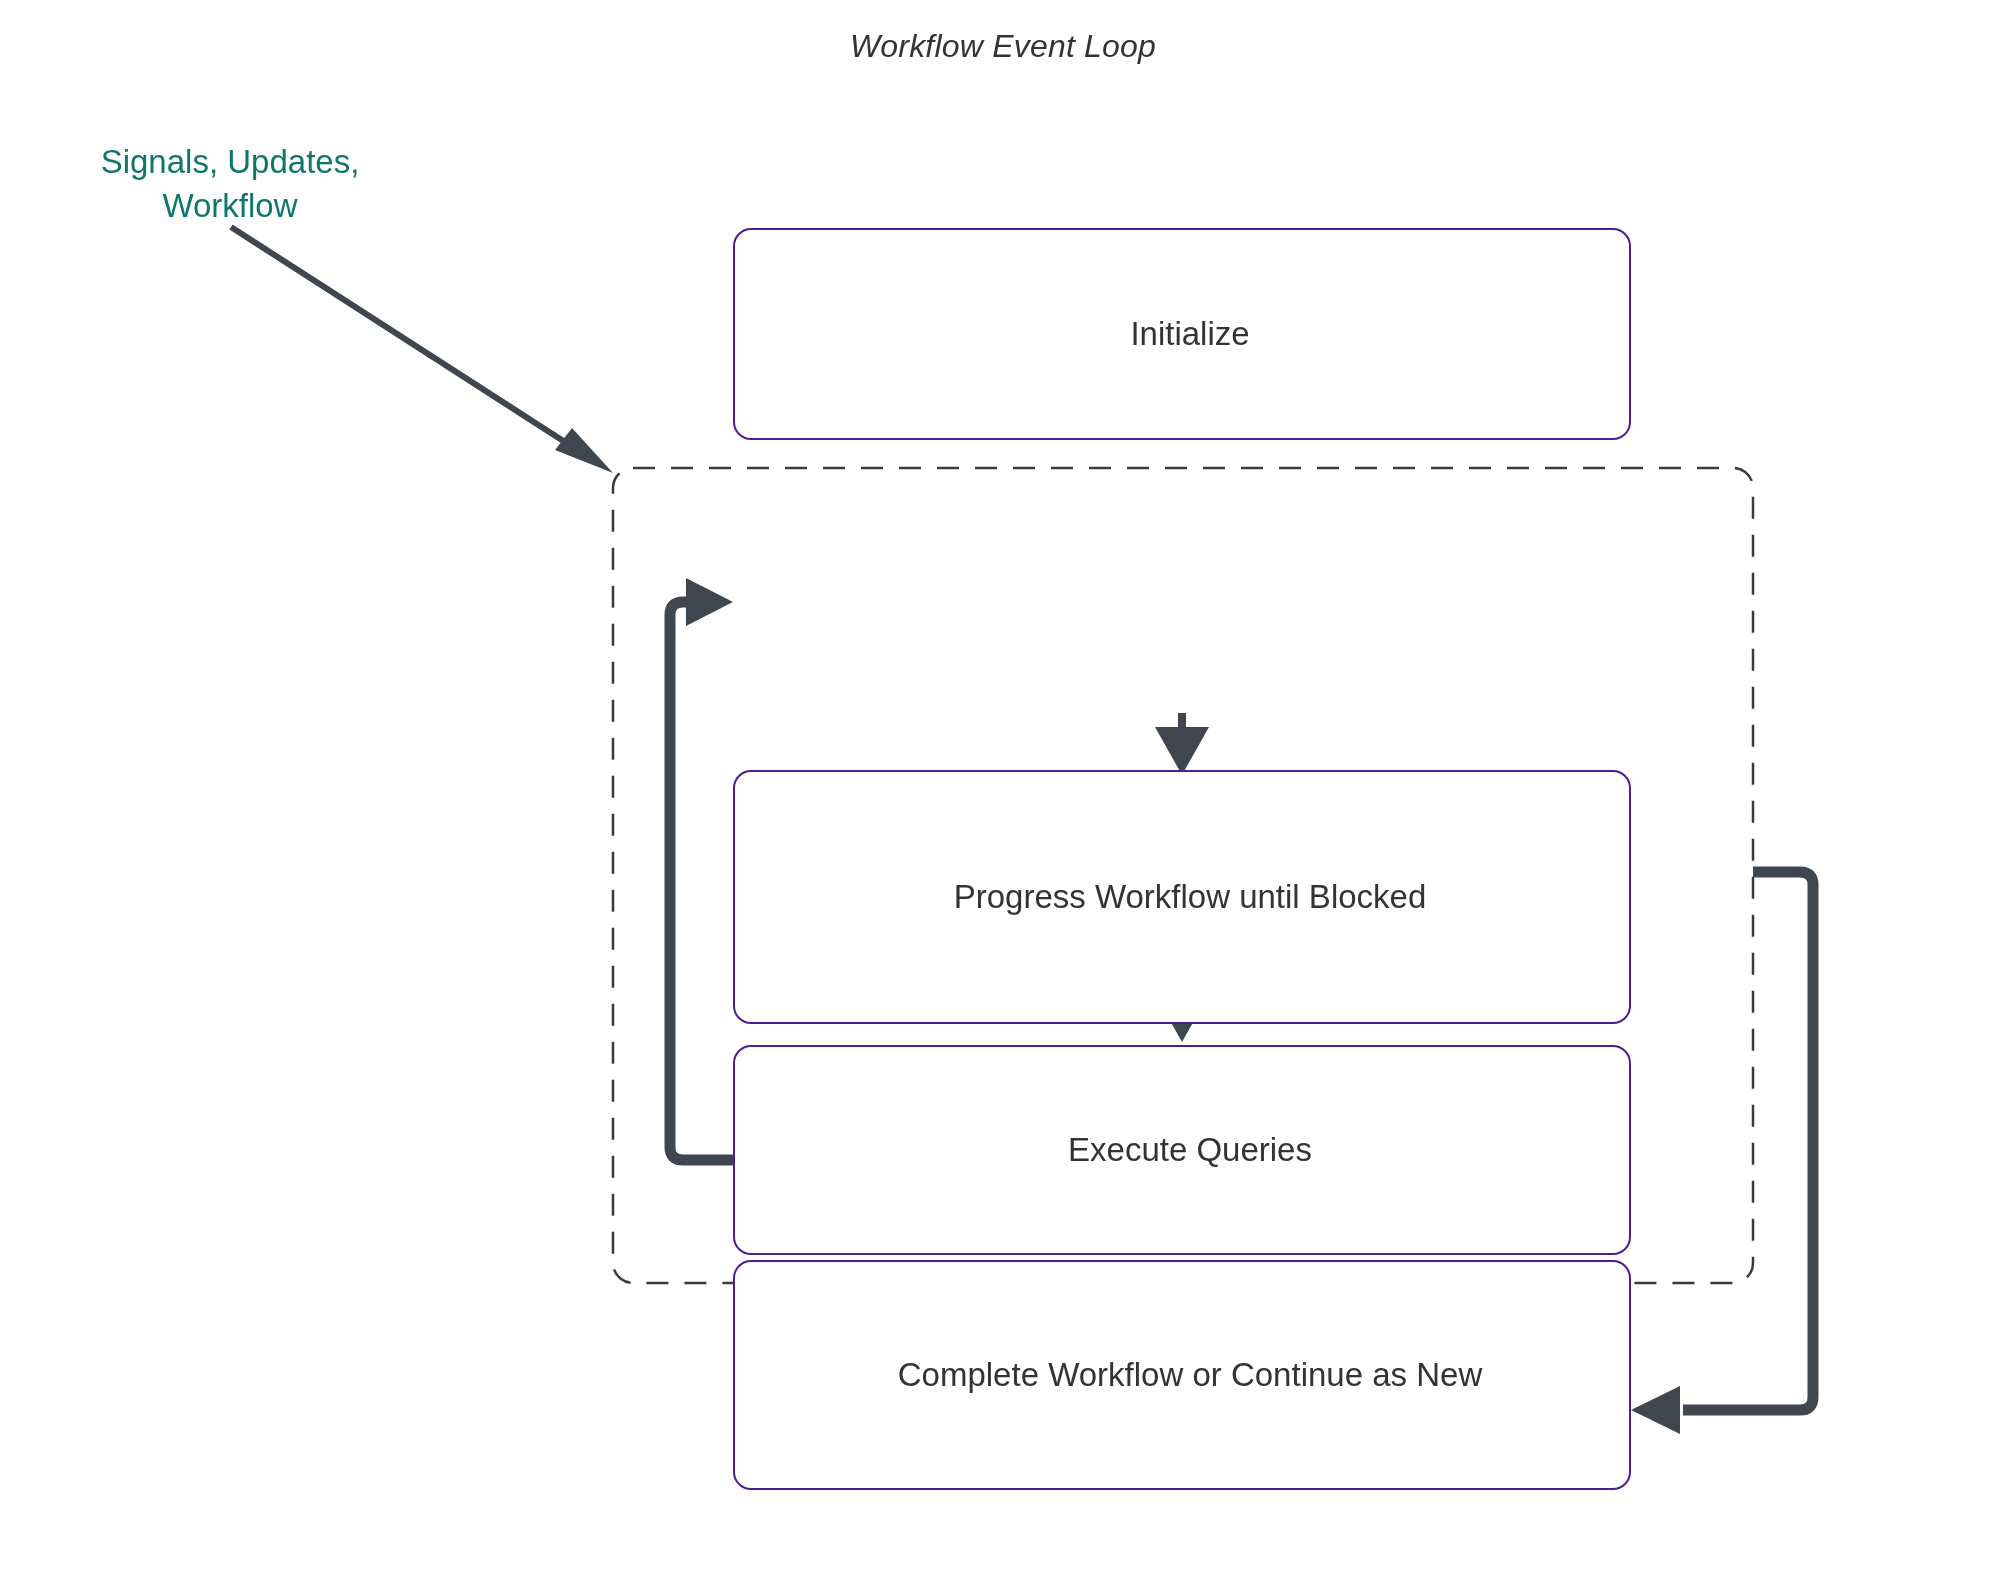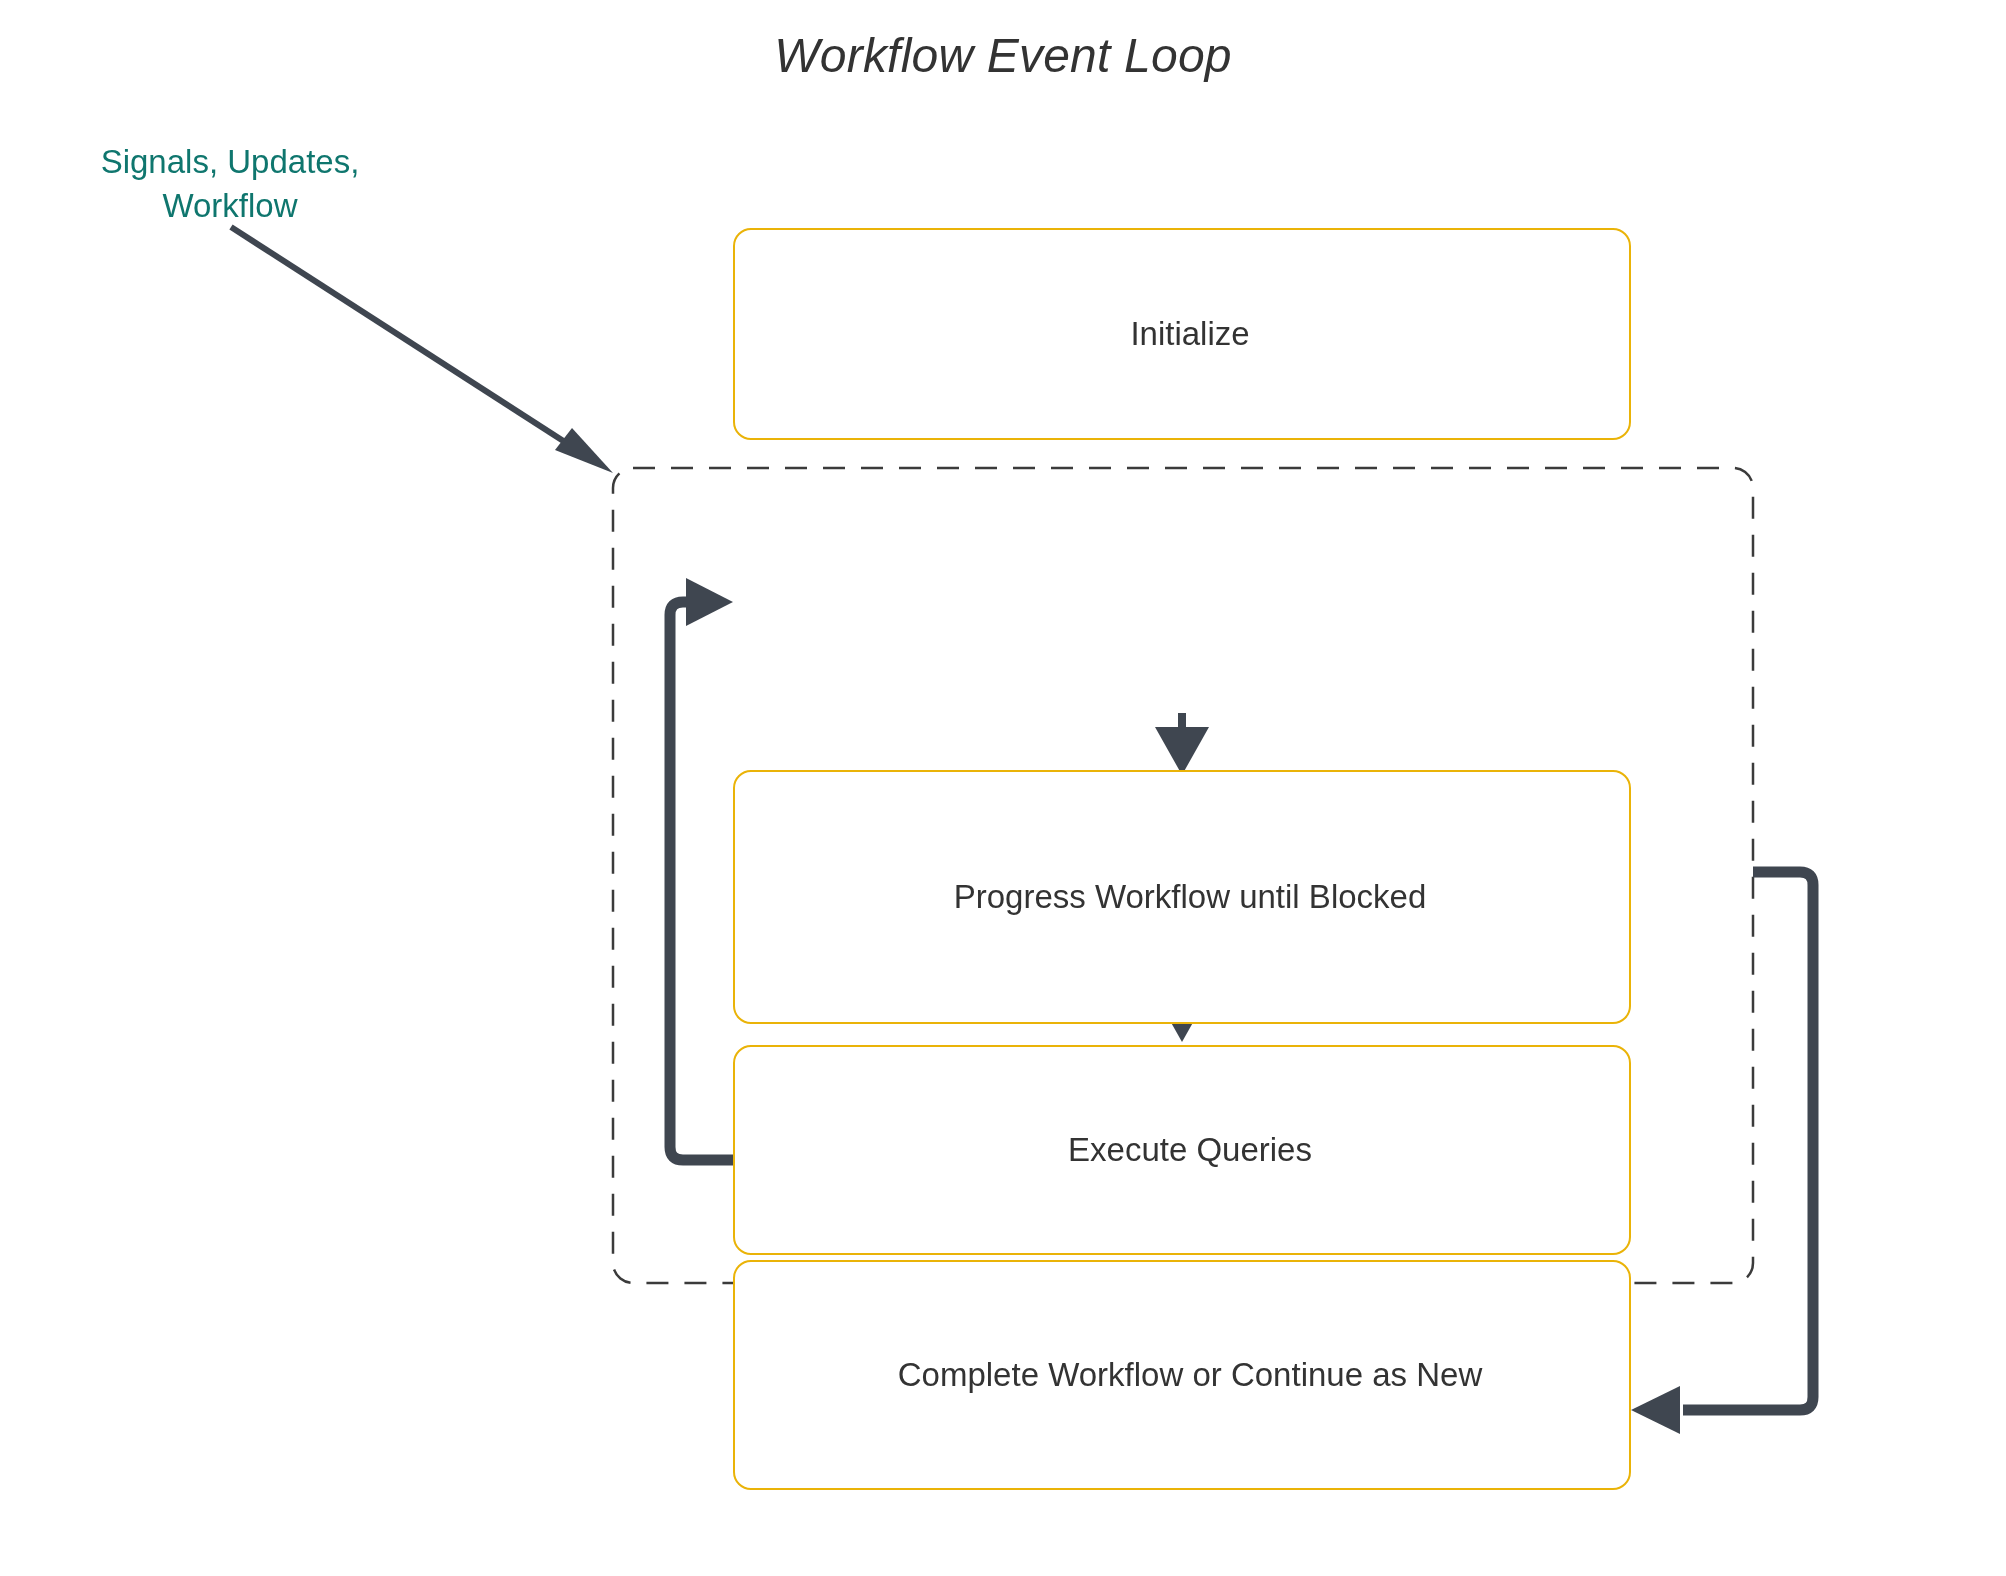--- a/index.html
+++ b/index.html
@@ -27,38 +27,38 @@
     width: 2006px;
     height: 1576px;
   }
   .diagram-title {
     position: absolute;
     left: 0;
     top: 28px;
     width: 2006px;
     text-align: center;
     font-style: italic;
-    font-size: 48px;
+    font-size: 32px;
     color: #333333;
     letter-spacing: 0.2px;
   }
   .ext-label {
     position: absolute;
     left: 10px;
     top: 140px;
     width: 440px;
     text-align: center;
     font-size: 33px;
     line-height: 44px;
     color: #0f766e;
   }
   .node {
     position: absolute;
     box-sizing: border-box;
-    border: 2px solid #eab308;
+    border: 2px solid #4c1d95;
     border-radius: 18px;
     background: #ffffff;
     display: flex;
     align-items: center;
     justify-content: center;
     font-size: 33px;
     color: #333333;
     text-align: center;
     padding-left: 16px;
   }

